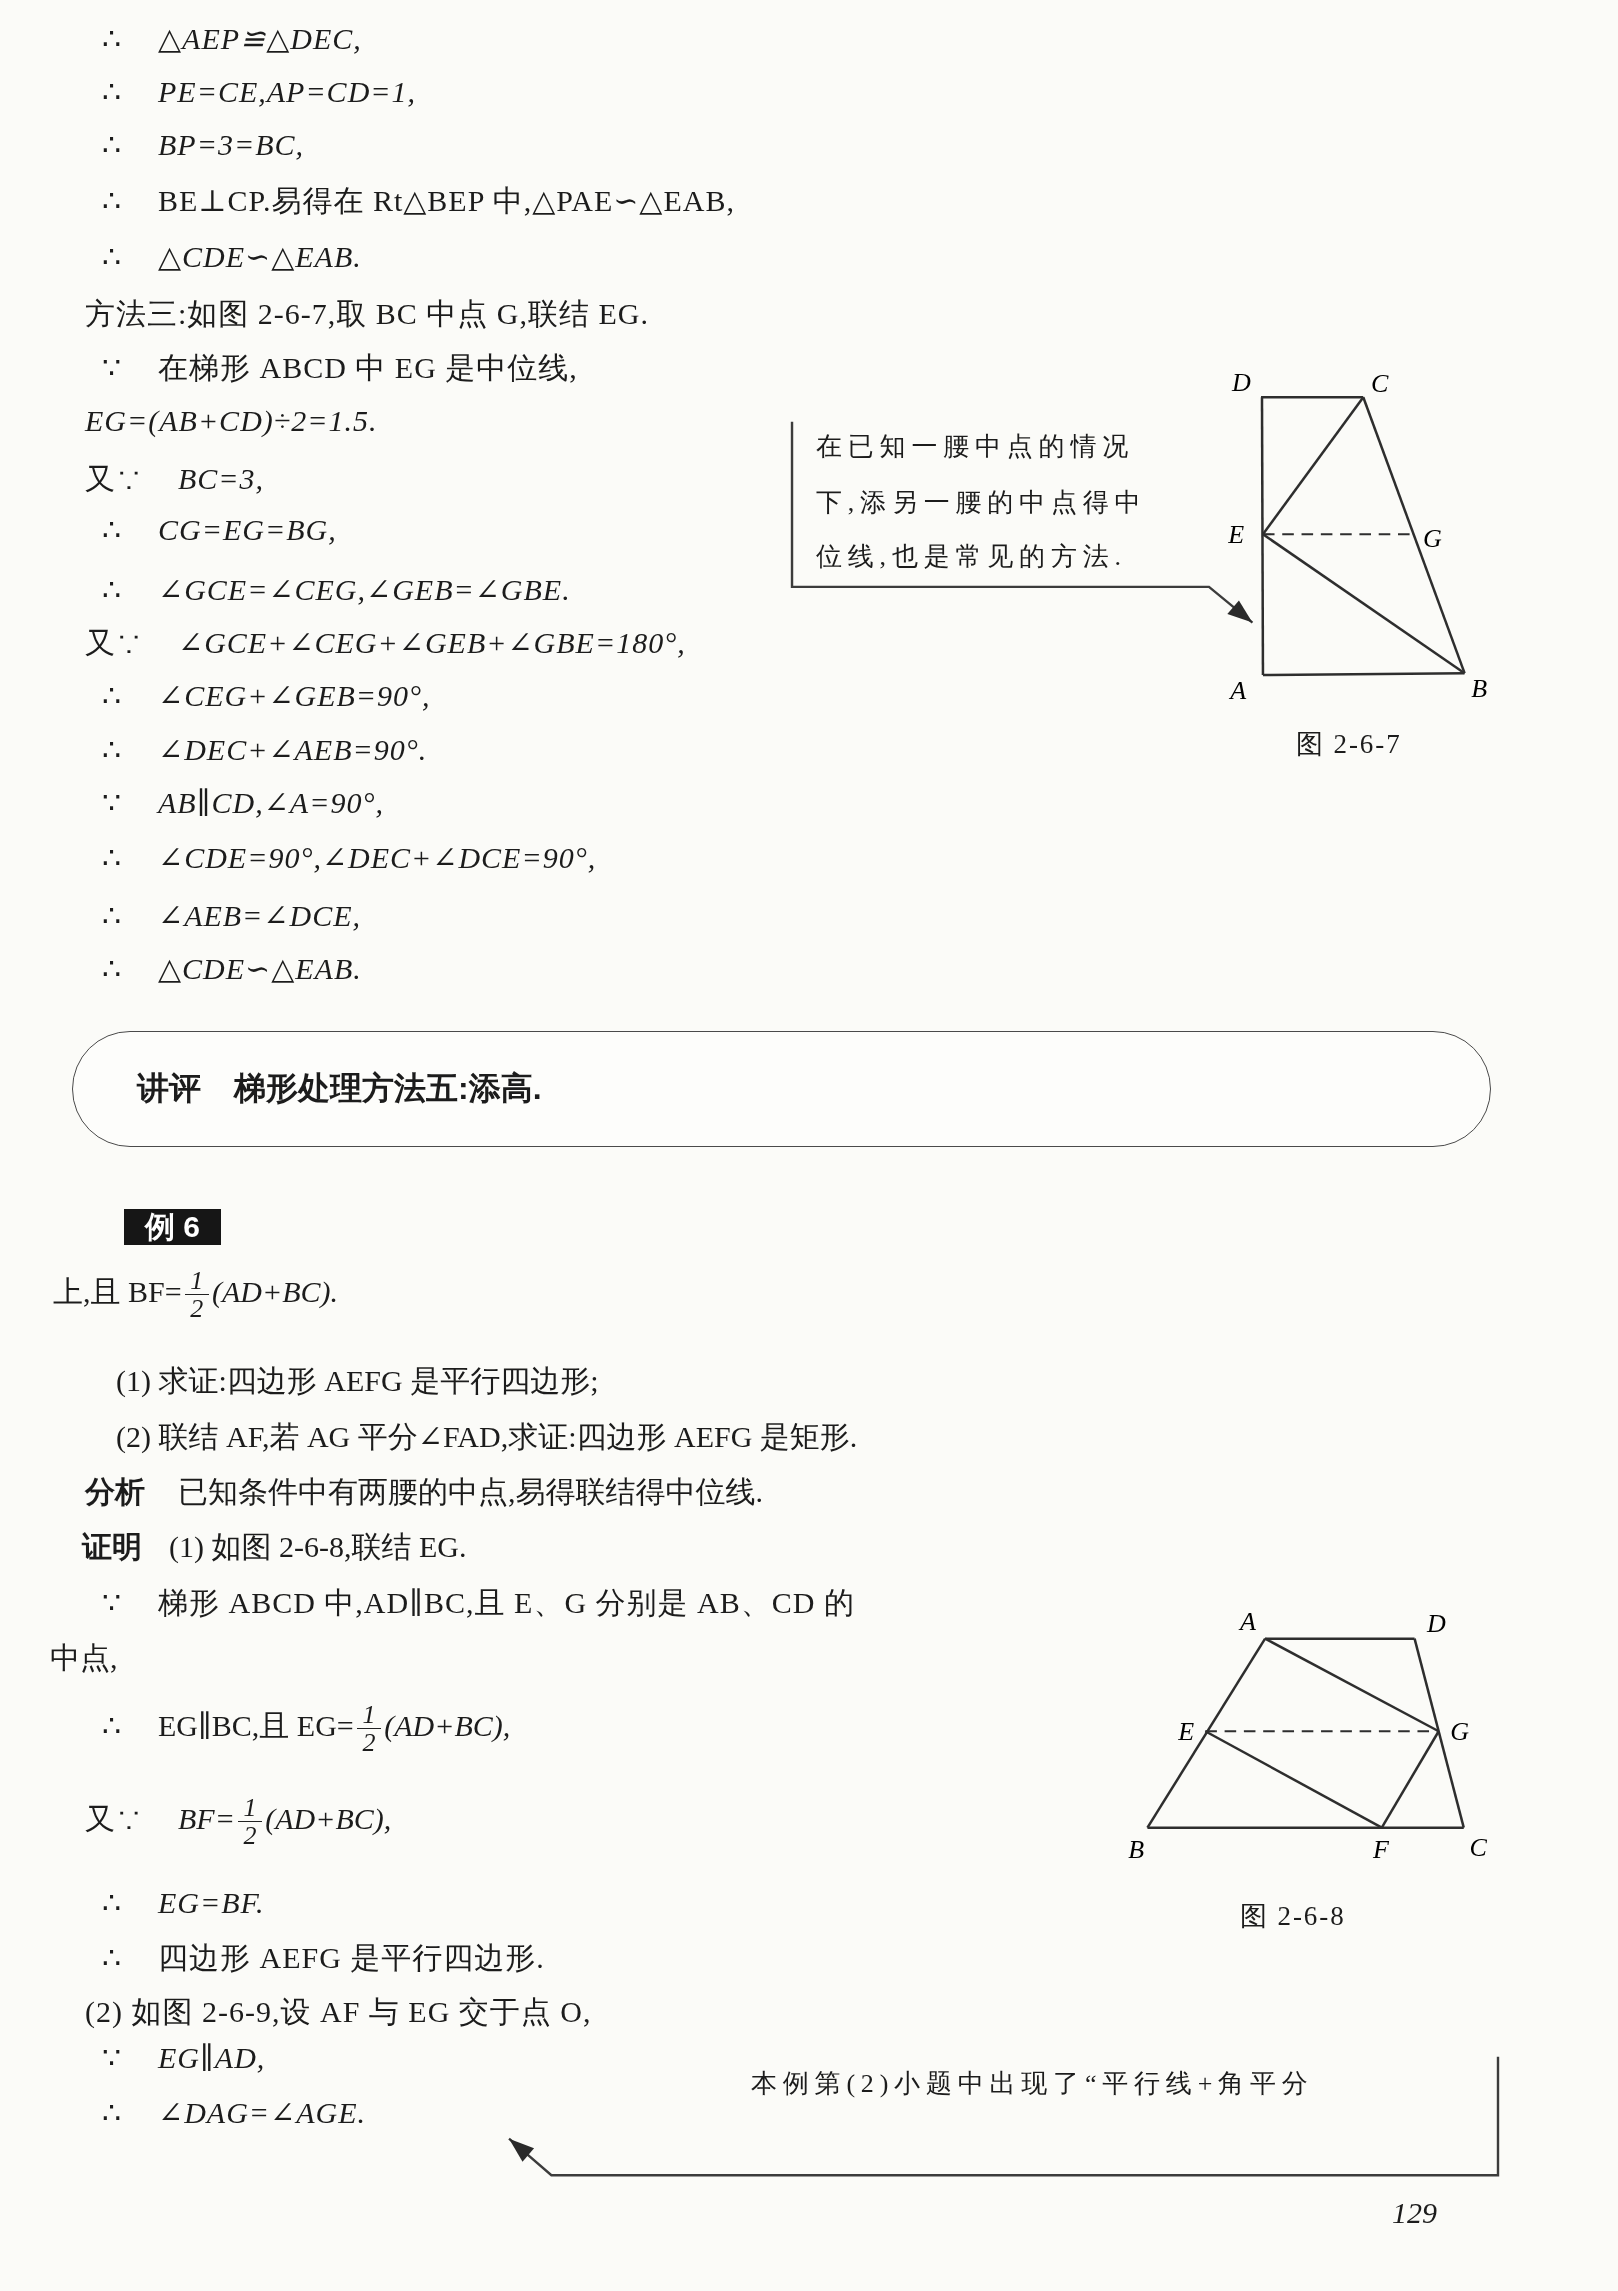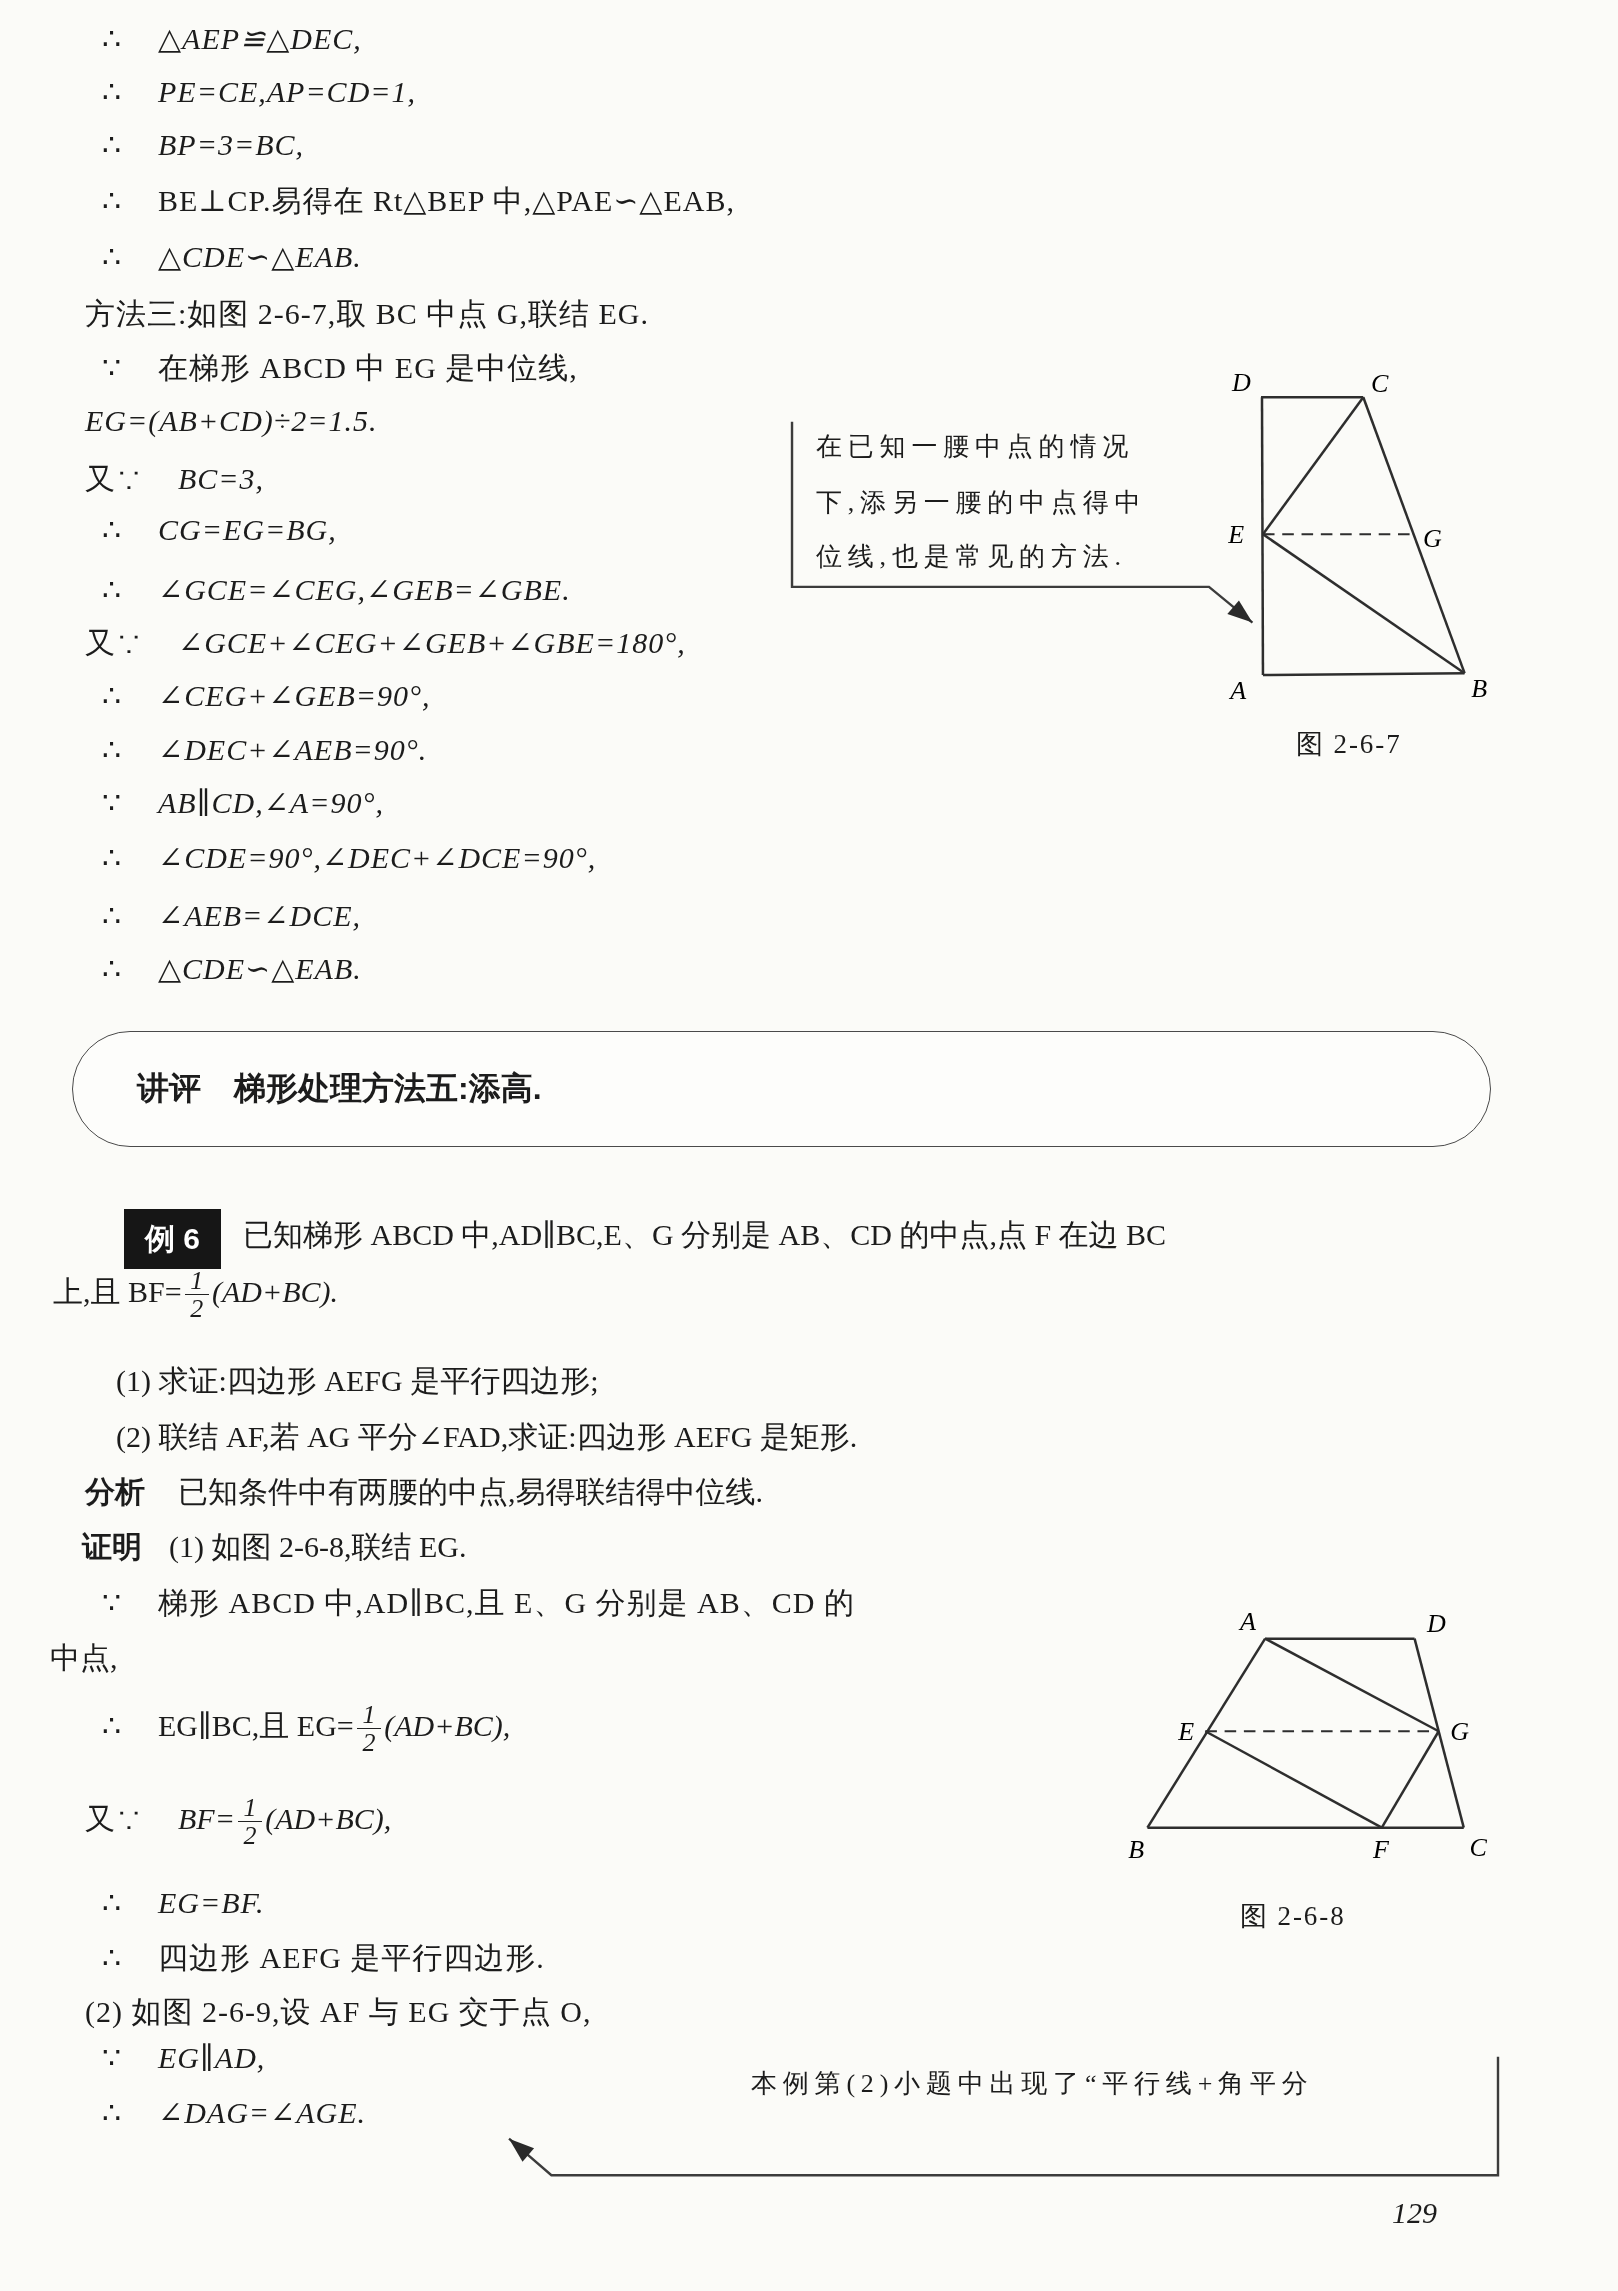--- a/index.html
+++ b/index.html
@@ -17,21 +17,21 @@
   .frac .num{display:block;padding:0 5.8px;font-size:26px;}
   .frac .den{display:block;padding:0 5.8px;font-size:26px;border-top:1.9px solid #222;}
   .bold-cn{font-weight:700;font-family:"Liberation Sans","DejaVu Sans",sans-serif;}
   .banner{
     position:absolute;left:72px;top:1031px;width:1417px;height:114px;
     border:1.9px solid #4a4a4a;border-radius:58px;background:#fdfdfb;
     display:flex;align-items:center;
   }
   .banner .txt{margin-left:64px;font-size:32px;}
   .exbox{
-    position:absolute;left:124px;top:1209px;width:97px;height:60px;
+    position:absolute;left:124px;top:1209px;width:97px;height:36px;
     background:#161616;color:#fff;display:flex;align-items:center;justify-content:center;
     font-size:30px;font-weight:700;font-family:"Liberation Sans","DejaVu Sans",sans-serif;
   }
   .callout{font-size:26px;letter-spacing:5.8px;}
   .caption{font-size:27px;letter-spacing:1.9px;}
   .fig-label{font-style:italic;font-size:27px;font-family:"Liberation Serif",serif;}
   svg{position:absolute;overflow:visible;}
   .pageno{font-style:italic;font-size:30px;}
 </style>
 </head>
@@ -81,21 +81,20 @@
     <text class="fig-label" x="4" y="334">A</text>
     <text class="fig-label" x="254" y="332">B</text>
   </svg>
   <div class="abs caption" style="left:1296px;top:726px">图 2-6-7</div>
 
   <div class="banner">
     <span class="txt"><b class="bold-cn">讲评</b><span style="display:inline-block;width:33px"></span><b class="bold-cn">梯形处理方法五:添高.</b></span>
   </div>
 
   <div class="exbox">例 6</div>
-  <div class="abs" style="left:243px;top:1215px">已知梯形 ABCD 中,AD∥BC,E、G 分别是 AB、CD 的中点,点 F 在边 BC</div>
   <div class="abs" style="left:53px;top:1267px">
     <span>上,且 BF=</span><span class="frac"><span class="num">1</span><span class="den">2</span></span><span class="math">(AD+BC).</span>
   </div>
   <div class="abs" style="left:116px;top:1361px">(1) 求证:四边形 AEFG 是平行四边形;</div>
   <div class="abs" style="left:116px;top:1417px">(2) 联结 AF,若 AG 平分∠FAD,求证:四边形 AEFG 是矩形.</div>
   <div class="abs" style="left:85px;top:1472px"><span class="bold-cn">分析</span><span style="display:inline-block;width:33px"></span><span>已知条件中有两腰的中点,易得联结得中位线.</span></div>
   <div class="abs" style="left:82px;top:1527px"><span class="bold-cn">证明</span><span style="display:inline-block;width:27px"></span><span>(1) 如图 2-6-8,联结 EG.</span></div>
 
   <div class="abs" style="left:102px;top:1583px"><span class="sym">∵</span><span class="stmt">梯形 ABCD 中,AD∥BC,且 E、G 分别是 AB、CD 的</span></div>
   <div class="abs" style="left:50px;top:1638px">中点,</div>

